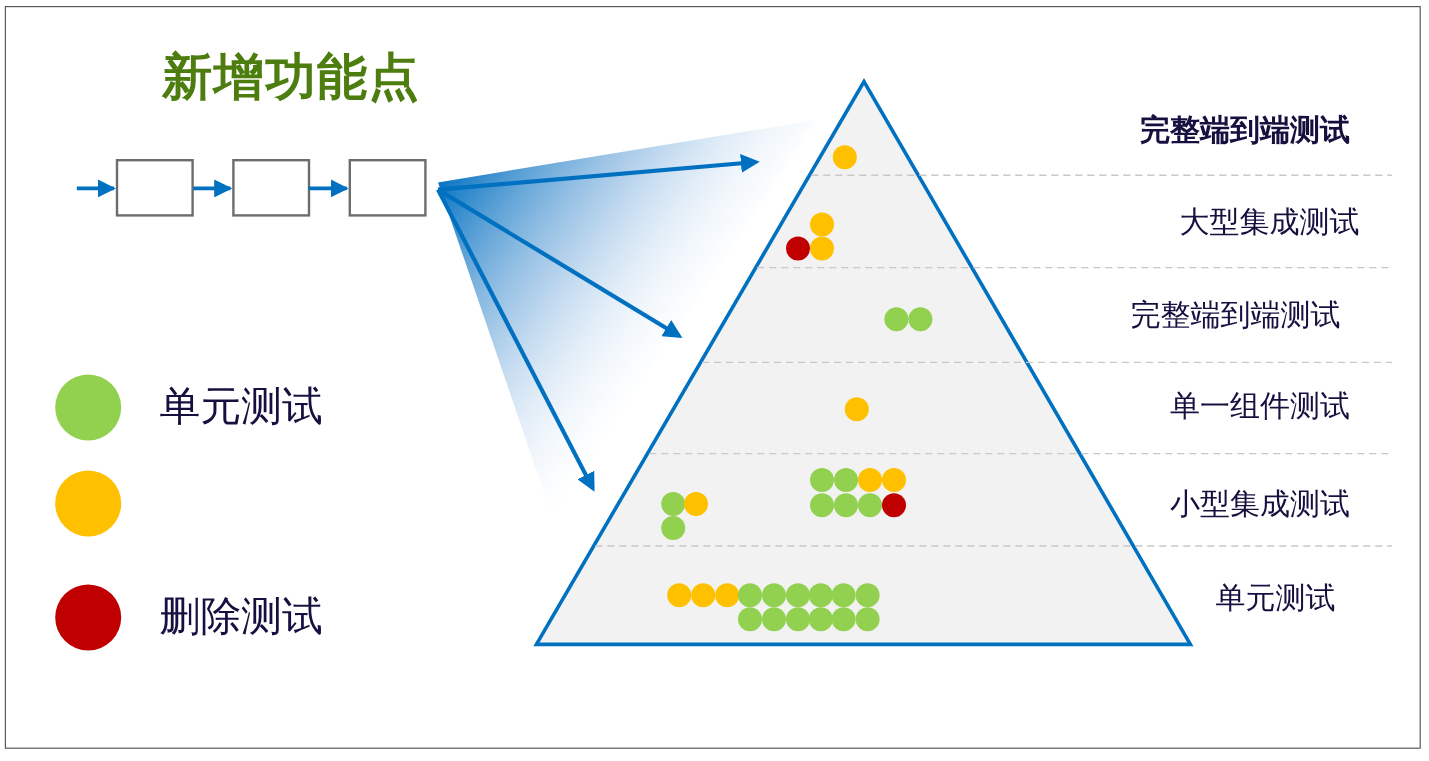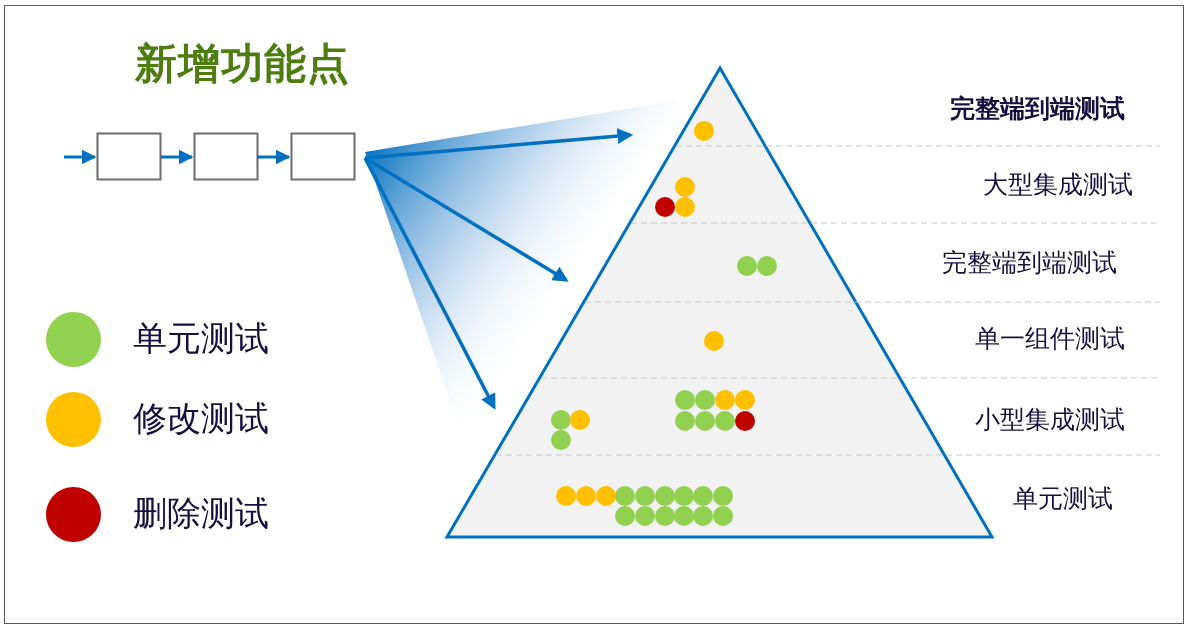--- a/index.html
+++ b/index.html
@@ -97,21 +97,20 @@
       <circle cx="723" cy="516" r="10" fill="#92d050"></circle>
     </g>
 </svg>
 
 <div class="legend-item" style="top:311px;">
   <div class="legend-dot" style="background:#92d050;"></div>
   <span class="legend-label">单元测试</span>
 </div>
 <div class="legend-item" style="top:391px;">
   <div class="legend-dot" style="background:#ffc000;"></div>
-  <span class="legend-label">修改测试</span>
 </div>
 <div class="legend-item" style="top:470px;margin-top:16px;">
   <div class="legend-dot" style="background:#c00000;"></div>
   <span class="legend-label">删除测试</span>
 </div>
 
 <div class="layer-label" style="top:92px;font-weight:bold;">完整端到端测试</div>
 <div class="layer-label" style="top:168px; right:58px;font-family:Liberation Serif, serif;">大型集成测试</div>
 <div class="layer-label" style="top:246px; right:74px;">完整端到端测试</div>
 <div class="layer-label" style="top:322px;">单一组件测试</div>

